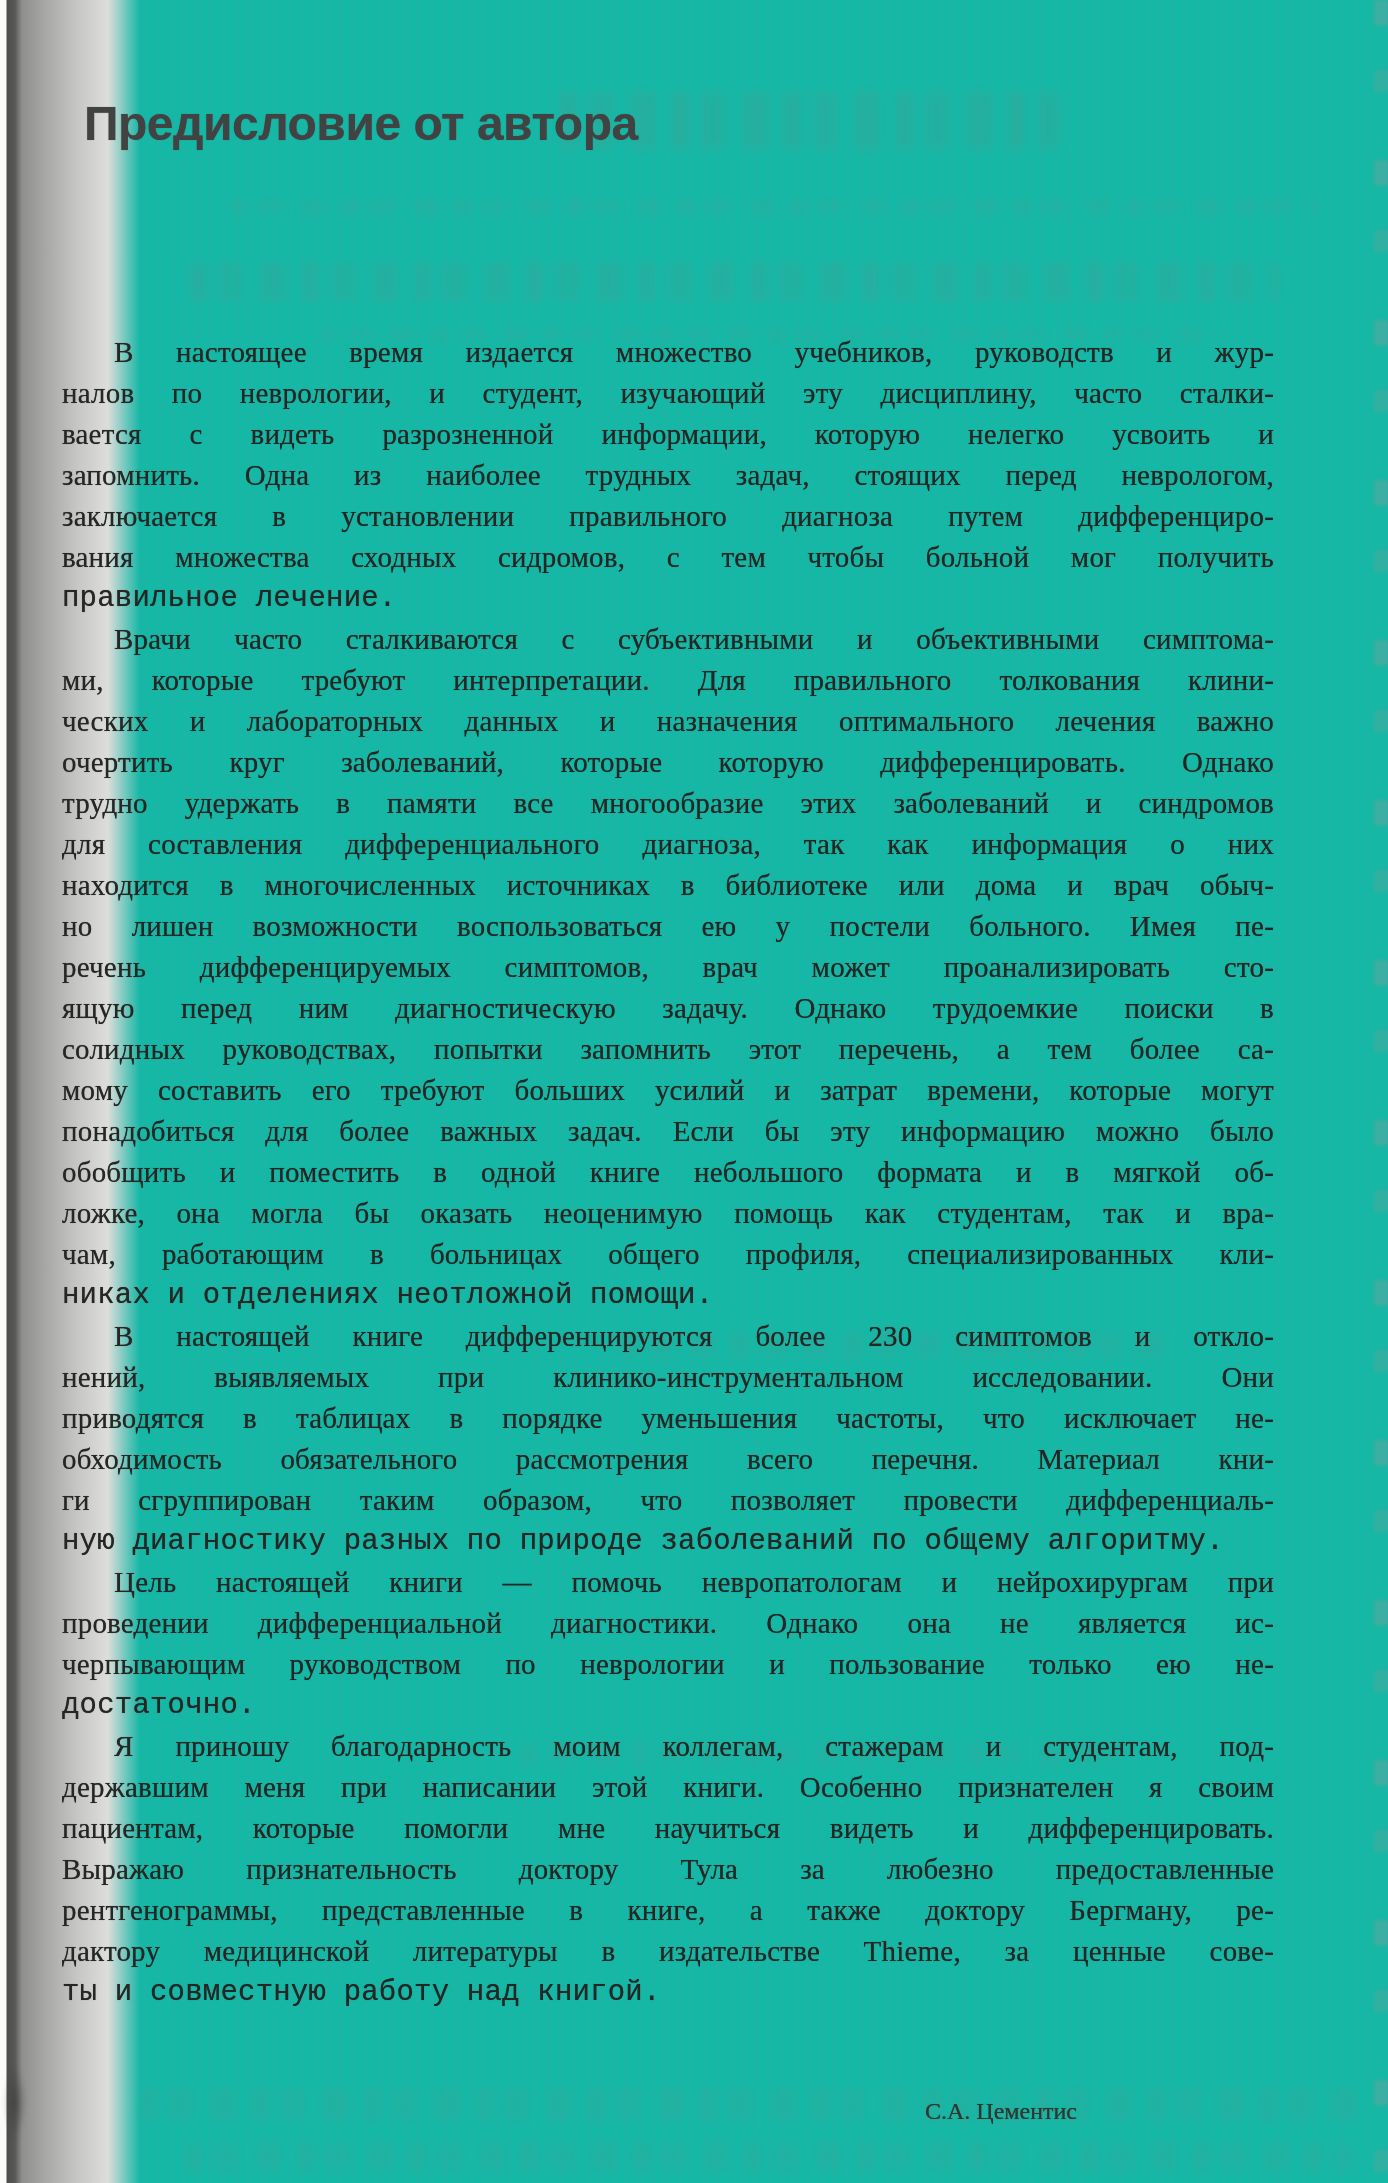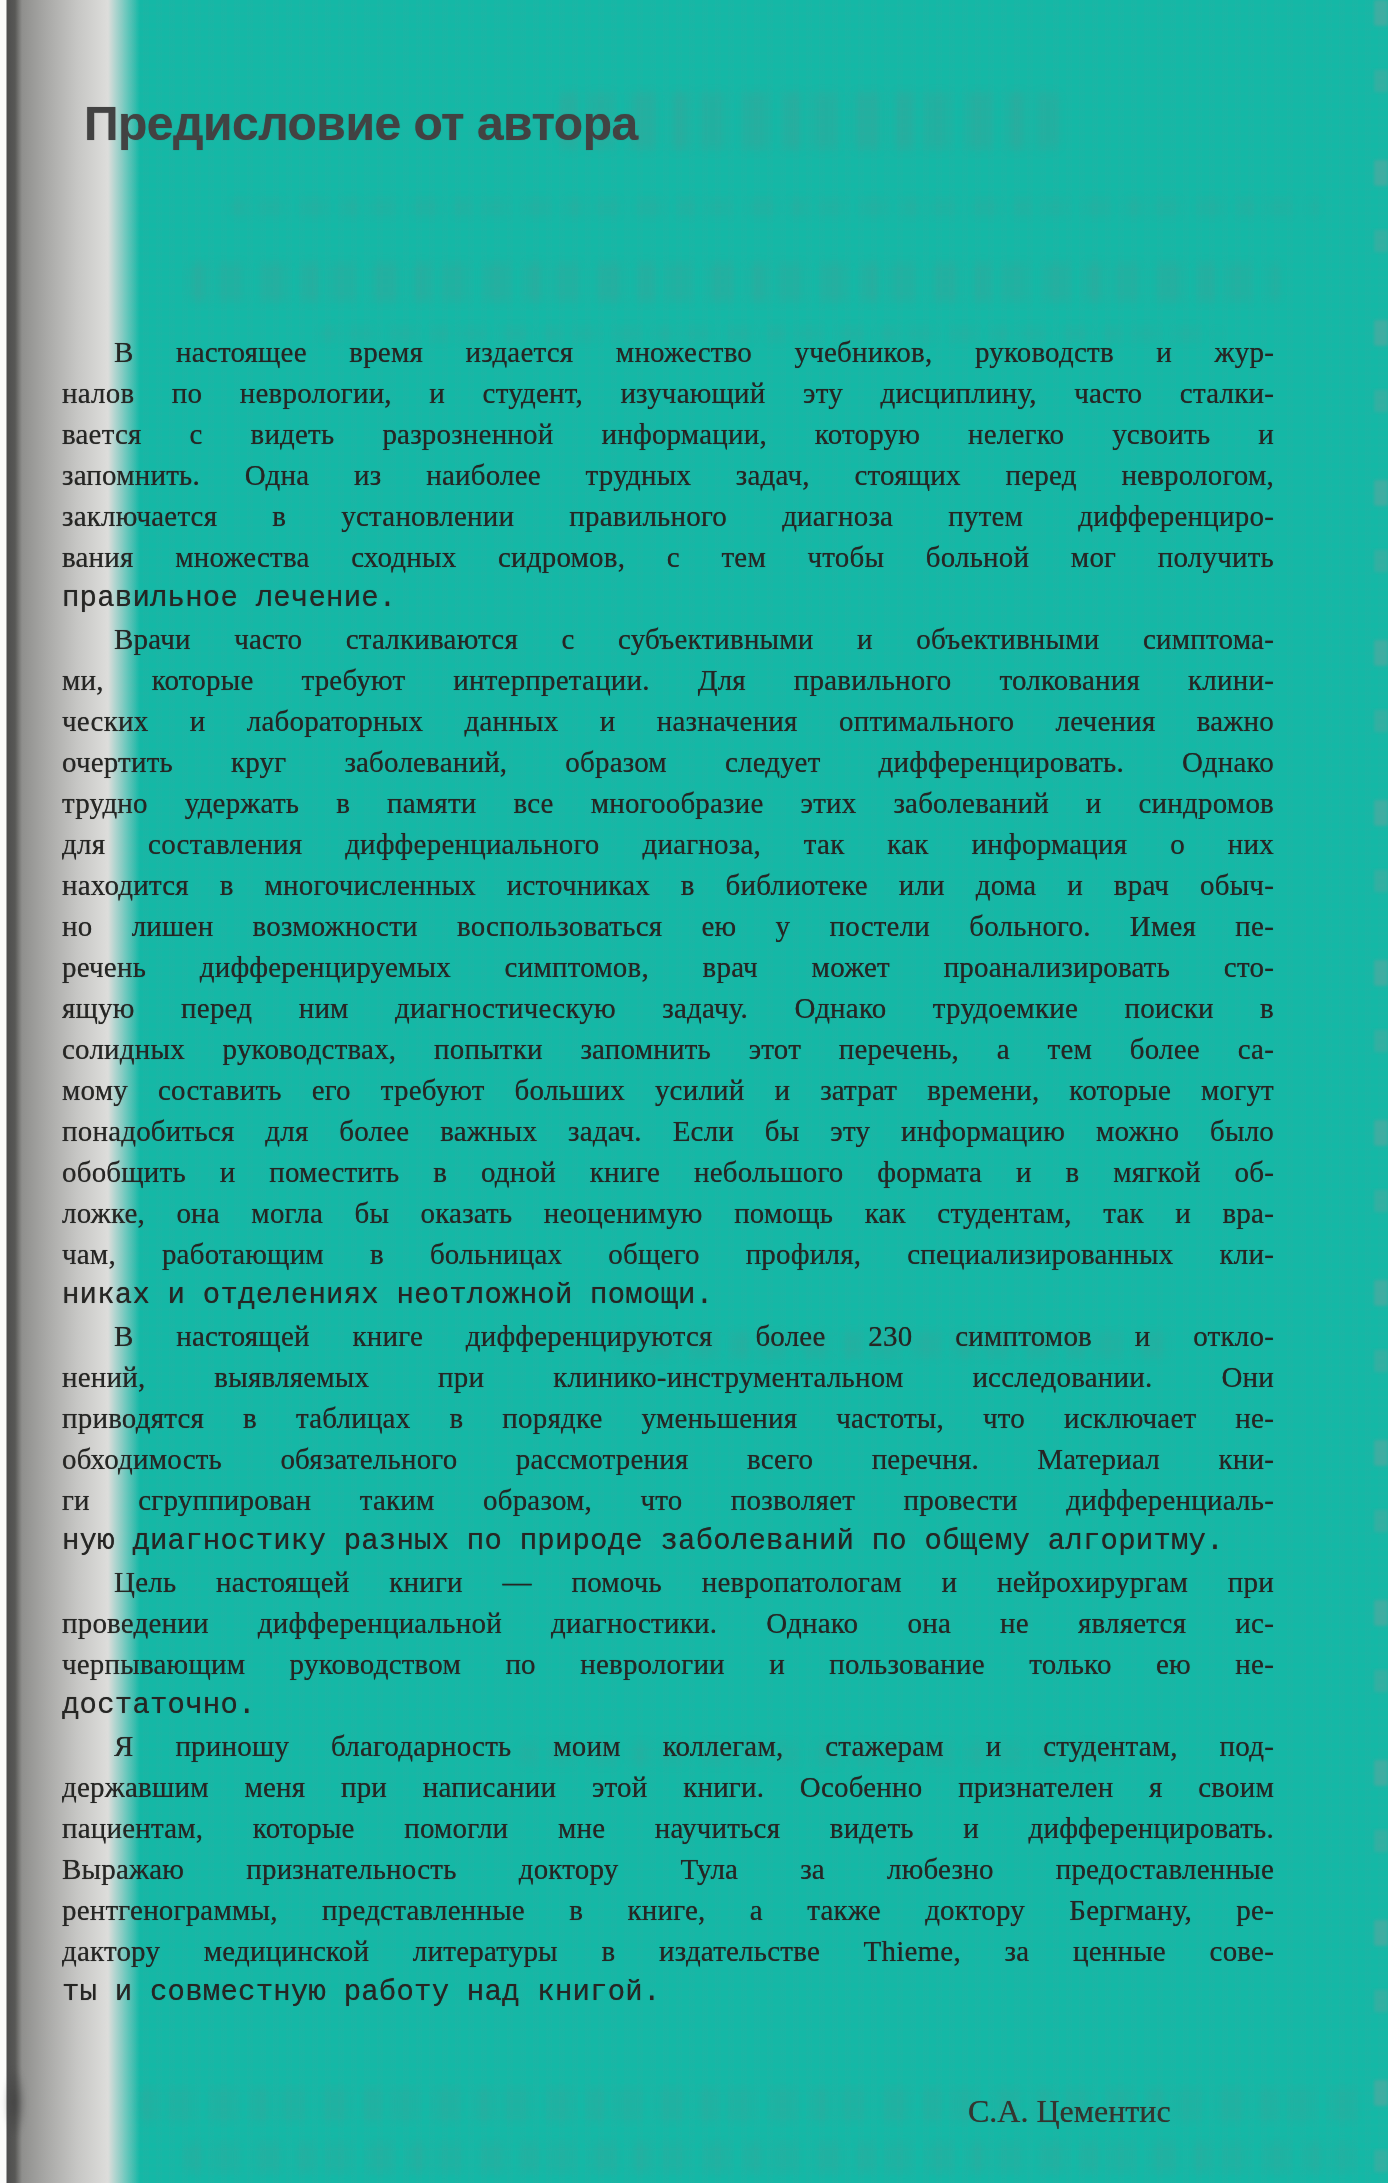--- a/index.html
+++ b/index.html
@@ -92,24 +92,24 @@
     line-height: 41px;
     overflow: hidden;
     text-align: justify;
     text-align-last: justify;
     letter-spacing: 0.2px;
   }
   .line.first { padding-left: 52px; }
   .line.last { text-align-last: left; font-family: Liberation Mono, monospace; }
   .signature {
     position: absolute;
-    left: 968px;
+    left: 925px;
     top: 2090px;
     width: 260px;
-    font-size: 32px;
+    font-size: 24px;
     line-height: 42px;
     color: #35352f;
     text-shadow: 0 0 0.7px rgba(35,35,35,0.7);
     white-space: nowrap;
   }
 </style>
 </head>
 <body>
 
 <div class="page">
@@ -135,21 +135,21 @@
       <div class="line first">В настоящее время издается множество учебников, руководств и жур-</div>
       <div class="line">налов по неврологии, и студент, изучающий эту дисциплину, часто сталки-</div>
       <div class="line">вается с видеть разрозненной информации, которую нелегко усвоить и</div>
       <div class="line">запомнить. Одна из наиболее трудных задач, стоящих перед неврологом,</div>
       <div class="line">заключается в установлении правильного диагноза путем дифференциро-</div>
       <div class="line">вания множества сходных сидромов, с тем чтобы больной мог получить</div>
       <div class="line last">правильное лечение.</div>
       <div class="line first">Врачи часто сталкиваются с субъективными и объективными симптома-</div>
       <div class="line">ми, которые требуют интерпретации. Для правильного толкования клини-</div>
       <div class="line">ческих и лабораторных данных и назначения оптимального лечения важно</div>
-      <div class="line">очертить круг заболеваний, образом следует дифференцировать. Однако</div>
+      <div class="line">очертить круг заболеваний, которые которую дифференцировать. Однако</div>
       <div class="line">трудно удержать в памяти все многообразие этих заболеваний и синдромов</div>
       <div class="line">для составления дифференциального диагноза, так как информация о них</div>
       <div class="line">находится в многочисленных источниках в библиотеке или дома и врач обыч-</div>
       <div class="line">но лишен возможности воспользоваться ею у постели больного. Имея пе-</div>
       <div class="line">речень дифференцируемых симптомов, врач может проанализировать сто-</div>
       <div class="line">ящую перед ним диагностическую задачу. Однако трудоемкие поиски в</div>
       <div class="line">солидных руководствах, попытки запомнить этот перечень, а тем более са-</div>
       <div class="line">мому составить его требуют больших усилий и затрат времени, которые могут</div>
       <div class="line">понадобиться для более важных задач. Если бы эту информацию можно было</div>
       <div class="line">обобщить и поместить в одной книге небольшого формата и в мягкой об-</div>

